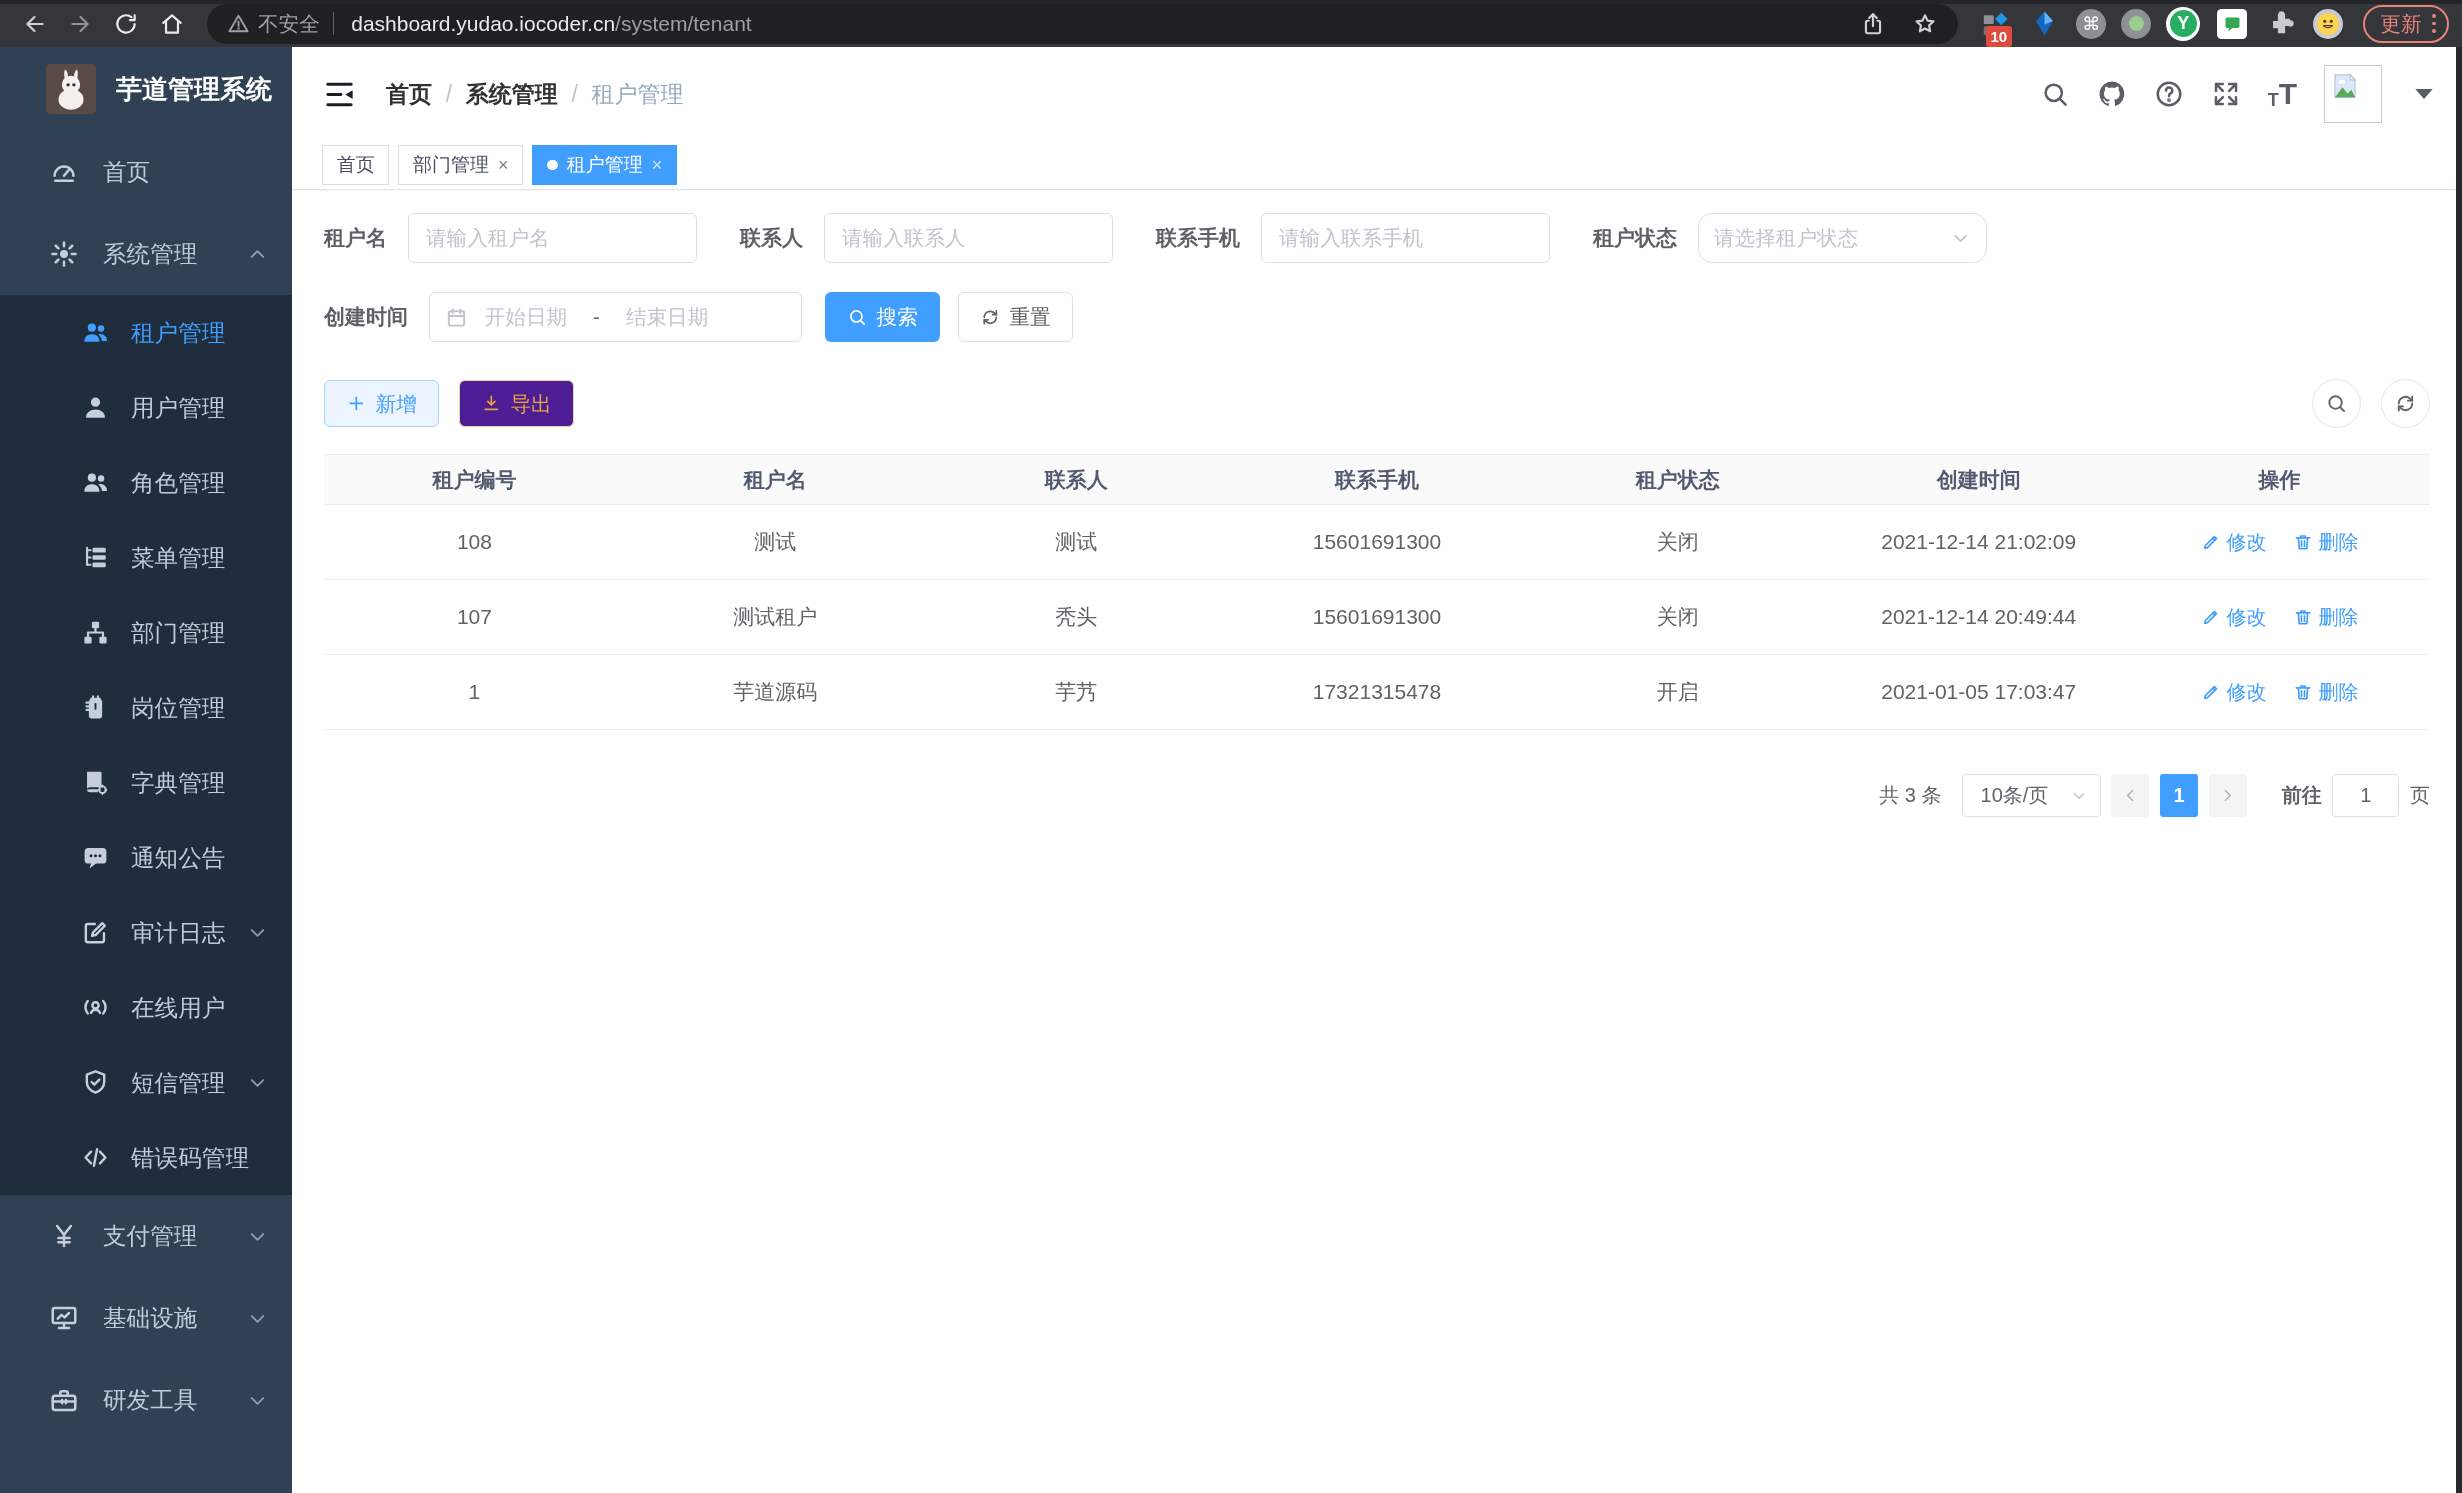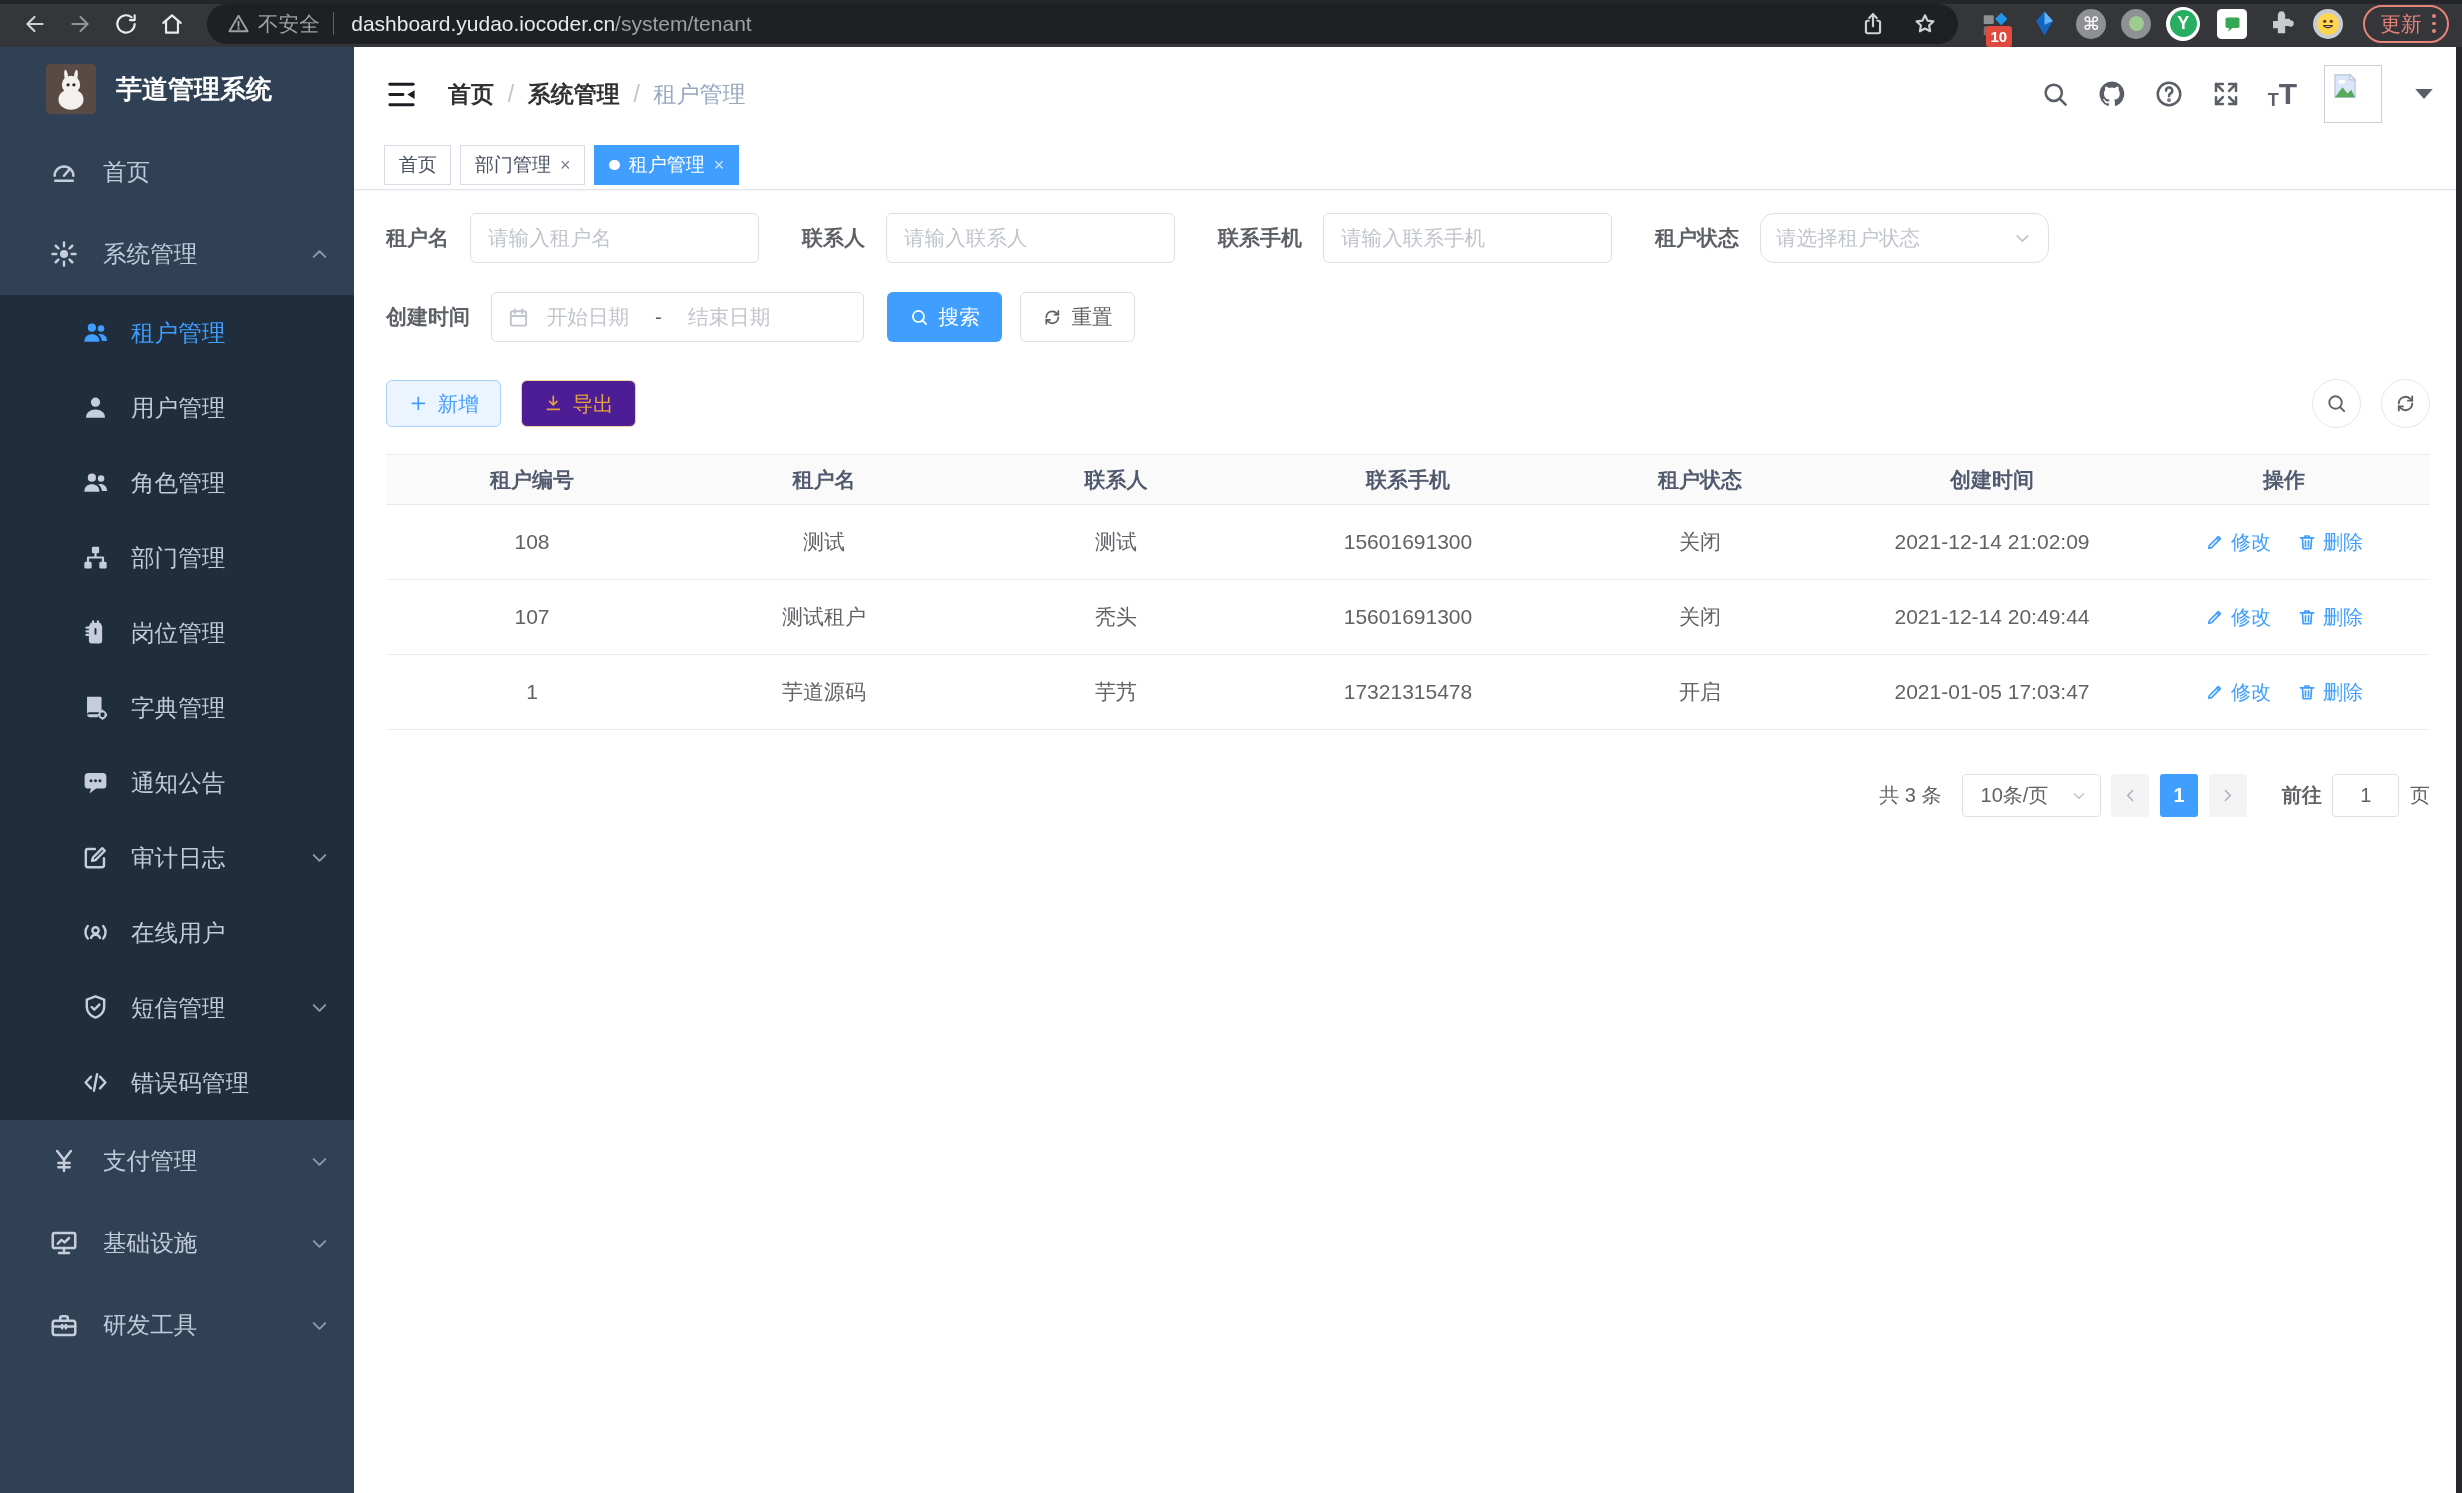--- a/index.html
+++ b/index.html
@@ -22,21 +22,21 @@
   .ext-row { display:flex; align-items:center; gap:15px; margin-left:20px;text-align:right; }
   .ext { width:34px; height:34px; position:relative; display:flex; align-items:center; justify-content:center; }
   .badge { position:absolute; bottom:-6px; left:7.6px; background:#e04a3f; color:#fff; font-size:15px; line-height:1; padding:3px 4.6px; border-radius:3px; font-weight:700; }
   .circle-ext { width:30px; height:30px; border-radius:50%; background:#8e9094; display:flex; align-items:center; justify-content:center; color:#fff; font-size:17px; }
   .update-chip { margin-left:20px; border:2.3px solid #e8837a; color:#e8837a; border-radius:23px; height:38px; display:flex; align-items:center; padding:0 10.7px 0 15px; gap:10.7px; font-size:20.6px; }
   .vdots { display:flex; flex-direction:column; gap:3.8px; }
   .vdots i { width:3.8px; height:3.8px; border-radius:50%; background:#e8837a; }
 
   
   .app { display:flex; height:1447px; }
-  .sidebar { width:354px; background:#304156; color:#bfcbd9; flex:0 0 auto; overflow:hidden; }
+  .sidebar { width:292px; background:#304156; color:#bfcbd9; flex:0 0 auto; overflow:hidden; }
   .logo-row { height:84px; display:flex; align-items:center; padding-left:46px; gap:20px; }
   .logo-img { width:50px; height:50px; border-radius:4.6px; background:#4a3f3c; overflow:hidden; flex:0 0 auto; }
   .logo-title { color:#fff; font-size:26px; font-weight:700; }
   .menu-item { display:flex; align-items:center; height:82px; padding:0 23px 0 49px; font-size:23.6px; color:#bfcbd9; cursor:pointer; position:relative; }
   .menu-item.sub { height:75px; background:#1f2d3d; padding-left:81px; }
   .menu-item .mi-icon { width:30px; height:30px; margin-right:24px; color:#c6cedb; flex:0 0 auto; }
   .menu-item.sub .mi-icon { width:29px; height:29px; margin-right:21px; }
   .menu-item.active, .menu-item.active .mi-icon { color:#409eff; }
   .mi-chevron { margin-left:auto; width:23px; height:23px; color:#8f9bab; }
 
@@ -302,20 +302,34 @@
             <svg viewBox="0 0 24 24">
               <g fill="currentColor" stroke="none">
                 <circle cx="9" cy="8" r="3.4"></circle>
                 <path d="M2.8 19c0-3.4 2.8-5.6 6.2-5.6s6.2 2.2 6.2 5.6v.6H2.8z"></path>
                 <circle cx="16.6" cy="8.6" r="2.7"></circle>
                 <path d="M16.3 13.2c3 .2 5.2 2.3 5.2 5.2v.6h-4.2c-.2-2.4-1.3-4.3-3-5.4.6-.3 1.3-.4 2-.4z"></path>
               </g>
             </svg>
           </span>
           <span>角色管理</span>
+        </div>
+        <div class="menu-item sub">
+          <span class="ic mi-icon">
+            <svg viewBox="0 0 24 24">
+              <g fill="currentColor" stroke="none">
+                <rect x="9.5" y="4" width="11" height="3.8" rx="1"></rect>
+                <rect x="9.5" y="10.1" width="11" height="3.8" rx="1"></rect>
+                <rect x="9.5" y="16.2" width="11" height="3.8" rx="1"></rect>
+              </g>
+              <path d="M5 4v14" stroke-width="1.8"></path>
+              <path d="M5 6h2.8M5 12h2.8M5 18h2.8" stroke-width="1.8"></path>
+            </svg>
+          </span>
+          <span>菜单管理</span>
         </div>
         <div class="menu-item sub">
           <span class="ic mi-icon">
             <svg viewBox="0 0 24 24">
               <g fill="currentColor" stroke="none">
                 <rect x="9" y="3" width="6" height="5.5" rx="1"></rect>
                 <rect x="2.8" y="15.5" width="6" height="5.5" rx="1"></rect>
                 <rect x="15.2" y="15.5" width="6" height="5.5" rx="1"></rect>
               </g>
               <path d="M12 8.5v3.5M5.8 15.5V12h12.4v3.5" stroke-width="1.8"></path>

